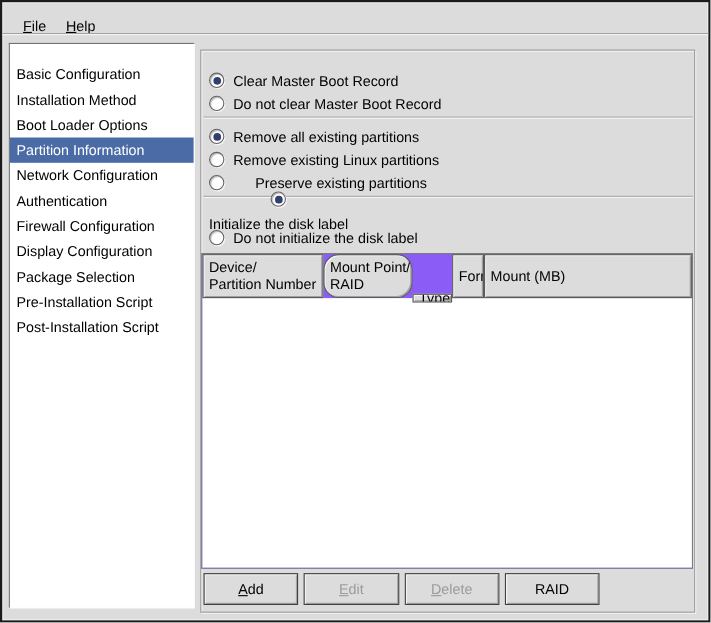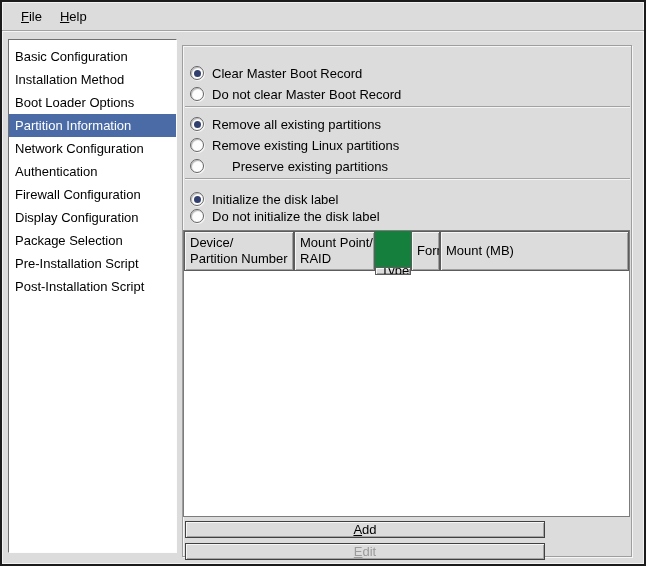--- a/index.html
+++ b/index.html
@@ -7,30 +7,30 @@
 
   .window {
     position:relative; width:646px; height:566px;
     background:var(--window-bg,#dcdcdc);
     border:2px solid #1b1b1b;
     box-shadow: inset 1px 1px 0 #f2f2f2, inset -1px -1px 0 #f2f2f2;
     overflow:hidden;
   }
 
   
-  .menubar { position:absolute; top:1px; left:2px; right:2px; height:27px;
+  .menubar { position:absolute; top:1px; left:2px; right:2px; height:41px;
              display:flex; align-items:center; padding-left:8px; }
   .menu-item { padding:2px 9px; font-size:13px; color:#000; cursor:default; }
   .menu-sep { position:absolute; top:28px; left:0; right:0; height:0;
               border-top:1px solid #a2a2a2; border-bottom:1px solid #f5f5f5; }
   .u { text-decoration:underline; }
 
   
   .sidebar { position:absolute; left:6px; top:37px; width:169px; height:514px;
-             background:#fff; padding-top:5px;
+             background:#fff; padding-top:16px;
              border:1px solid; border-color:#707070 #fdfdfd #fdfdfd #707070; }
   .side-item { height:23px; line-height:23px; padding-left:6px; font-size:13px;
                color:#000; white-space:nowrap; cursor:default; }
   .side-item.selected { background:var(--selection-bg,#4a6ba5);
                         color:var(--selection-text,#fff); }
 
   
   .frame { position:absolute; left:180px; top:43px; width:450px; height:512px;
            border:1px solid #9e9e9e; box-shadow:1px 1px 0 #f6f6f6, inset 1px 1px 0 #f6f6f6; }
   .frame-title { position:absolute; top:-9px; left:1px; padding:0 4px 0 2px;
@@ -46,37 +46,37 @@
   .radio.checked::after { content:""; position:absolute; inset:0; margin:auto;
            width:7px; height:7px; border-radius:50%;
            background:var(--radio-dot,#303f6d); }
   .radio-label { font-size:13px; color:#000; white-space:nowrap;text-align:center; }
 
   .hsep { position:absolute; left:2px; width:445px; height:0;
           border-top:1px solid #a2a2a2; border-bottom:1px solid #f5f5f5; }
 
   
   .ptable { position:absolute; left:0px; top:184px; width:447px; height:287px;
-            border:1px solid #7c7c7c; background:#15803d; }
+            border:1px solid #7c7c7c; background:#8b5cf6; }
   .thead { display:flex; height:40px; }
   .th { background:var(--window-bg,#dcdcdc); border:1px solid #5c5c5c;
         box-shadow: inset 1px 1px 0 #f6f6f6, inset -1px -1px 0 #9f9f9f;
         font-size:13px; color:#000; padding:3px 5px; line-height:16px;
         display:flex; flex-direction:column; justify-content:center;
         white-space:nowrap; overflow:hidden; cursor:default; }
   .th:nth-child(1) { width:110px; }
-  .th:nth-child(2) { width:81px; }
+  .th:nth-child(2) { width:81px;border-radius:14px; }
   .th:nth-child(3) { width:36px;margin-top:36px; }
   .th:nth-child(4) { width:29px; }
   .th:nth-child(5) { flex:1; }
   .tbody { height:245px; background:#fff; }
 
   
   .btn-row { position:absolute; left:2px; top:475px; width:360px; height:29px;
-             display:flex; gap:5px;flex-direction:column; }
+             display:flex; gap:5px; }
   .btn { flex:1; height:29px; background:var(--window-bg,#dcdcdc);
          border:1px solid #404040; font-size:13px; color:#000;
          box-shadow: inset 1px 1px 0 #f6f6f6, inset -1px -1px 0 #a4a4a4;
          display:flex; align-items:center; justify-content:center; cursor:default; }
   .btn.disabled { color:var(--disabled-text,#9b9b9b); }
 </style>
 </head>
 <body>
 
 <div class="window">
@@ -122,21 +122,21 @@
       <span class="radio"></span>
       <span class="radio-label">Remove existing Linux partitions</span>
     </div>
     <div class="radio-row" style="top:111px;gap:28px;">
       <span class="radio"></span>
       <span class="radio-label">Preserve existing partitions</span>
     </div>
 
     <div class="hsep" style="top:132px;"></div>
 
-    <div class="radio-row" style="top:144px;">
+    <div class="radio-row" style="top:128px;flex-direction:column;">
       <span class="radio checked"></span>
       <span class="radio-label">Initialize the disk label</span>
     </div>
     <div class="radio-row" style="top:161px;">
       <span class="radio"></span>
       <span class="radio-label">Do not initialize the disk label</span>
     </div>
 
     <div class="ptable">
       <div class="thead">

